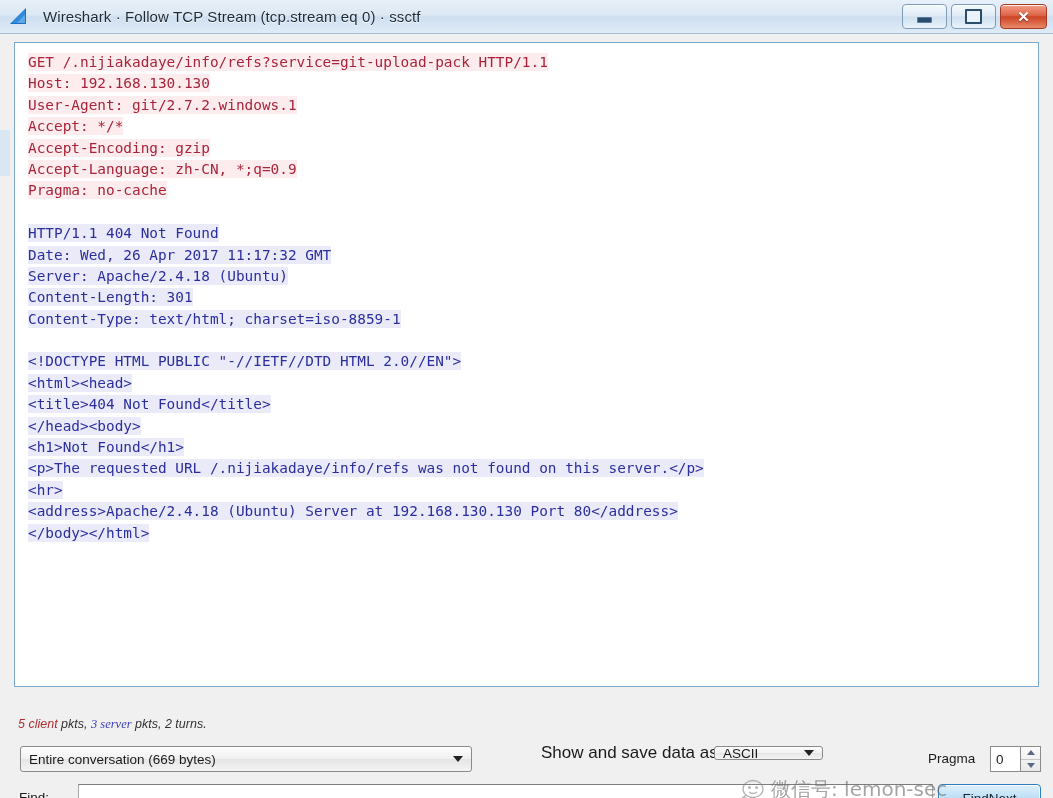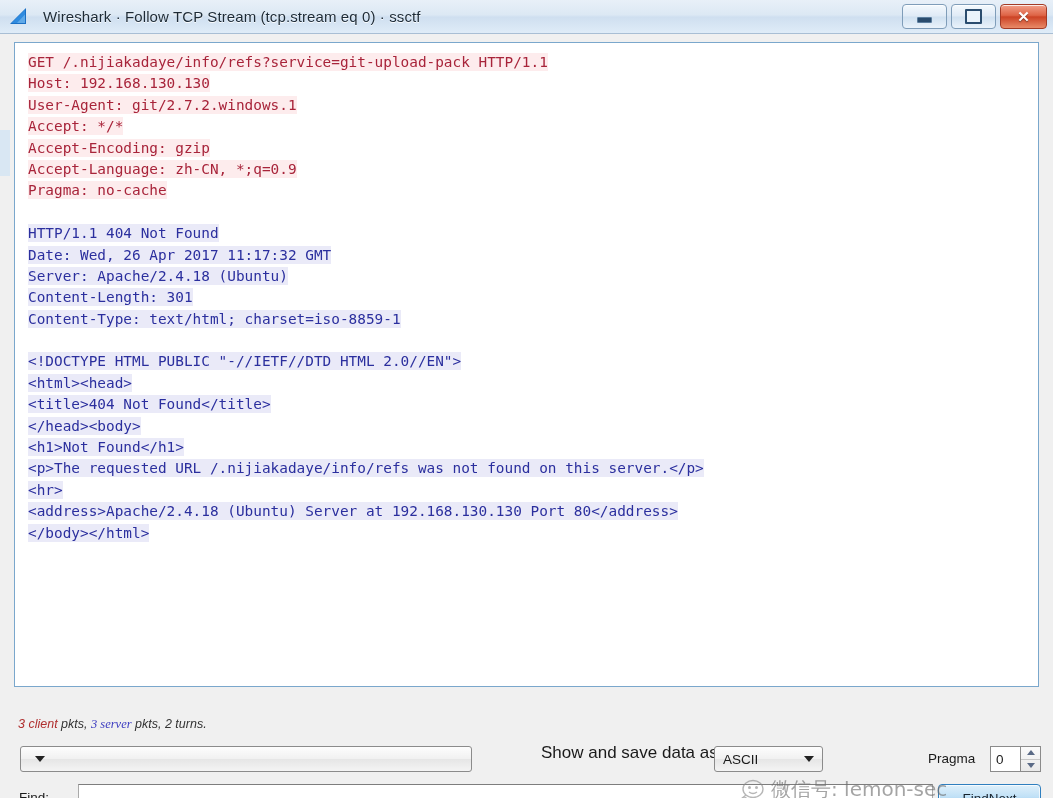--- a/index.html
+++ b/index.html
@@ -194,21 +194,21 @@
     top: 3px;
     font-size: 17px;
     color: #1a1a1a;
     white-space: nowrap;
   }
   #data-as-select {
     position: absolute;
     left: 714px;
     top: 6px;
     width: 109px;
-    height: 26px;
+    height: 14px;
     border: 1px solid #8b8b8b;
     border-radius: 3px;
     background: linear-gradient(to bottom, #fdfdfd 0%, #f1f1f1 48%, #e6e6e6 52%, #f4f4f4 100%);
     box-sizing: border-box;
     display: flex;
     align-items: center;
     padding: 0 8px;
   }
   #data-as-select .sel-label {
     font-size: 13.5px;
@@ -382,26 +382,27 @@
 
   <div id="dialog-body">
 
     <div id="edge-artifact"></div>
 
     <div id="stream-pane">
       <div id="stream-text"><div class="ln client-line"><span>GET /.nijiakadaye/info/refs?service=git-upload-pack HTTP/1.1</span></div><div class="ln client-line"><span>Host: 192.168.130.130</span></div><div class="ln client-line"><span>User-Agent: git/2.7.2.windows.1</span></div><div class="ln client-line"><span>Accept: */*</span></div><div class="ln client-line"><span>Accept-Encoding: gzip</span></div><div class="ln client-line"><span>Accept-Language: zh-CN, *;q=0.9</span></div><div class="ln client-line"><span>Pragma: no-cache</span></div><div class="ln blank-line"><span></span></div><div class="ln server-line"><span>HTTP/1.1 404 Not Found</span></div><div class="ln server-line"><span>Date: Wed, 26 Apr 2017 11:17:32 GMT</span></div><div class="ln server-line"><span>Server: Apache/2.4.18 (Ubuntu)</span></div><div class="ln server-line"><span>Content-Length: 301</span></div><div class="ln server-line"><span>Content-Type: text/html; charset=iso-8859-1</span></div><div class="ln blank-line"><span></span></div><div class="ln server-line"><span>&lt;!DOCTYPE HTML PUBLIC "-//IETF//DTD HTML 2.0//EN"&gt;</span></div><div class="ln server-line"><span>&lt;html&gt;&lt;head&gt;</span></div><div class="ln server-line"><span>&lt;title&gt;404 Not Found&lt;/title&gt;</span></div><div class="ln server-line"><span>&lt;/head&gt;&lt;body&gt;</span></div><div class="ln server-line"><span>&lt;h1&gt;Not Found&lt;/h1&gt;</span></div><div class="ln server-line"><span>&lt;p&gt;The requested URL /.nijiakadaye/info/refs was not found on this server.&lt;/p&gt;</span></div><div class="ln server-line"><span>&lt;hr&gt;</span></div><div class="ln server-line"><span>&lt;address&gt;Apache/2.4.18 (Ubuntu) Server at 192.168.130.130 Port 80&lt;/address&gt;</span></div><div class="ln server-line"><span>&lt;/body&gt;&lt;/html&gt;</span></div></div>
     </div>
 
     <div id="stream-stats">
-      <span>3 client</span><span class="neutral"> pkts, </span><span class="srv">3 server</span><span class="neutral"> pkts, 2 turns.</span>
+      <span>5 client</span><span class="neutral"> pkts, </span><span class="srv">3 server</span><span class="neutral"> pkts, 2 turns.</span>
     </div>
 
     <div id="controls-row">
 
       <div id="conversation-select">
+        <span class="sel-label">Entire conversation (669 bytes)</span>
         <span class="caret"></span>
       </div>
 
       <div id="data-as-label">Show and save data as</div>
 
       <div id="data-as-select">
         <span class="sel-label">ASCII</span>
         <span class="caret"></span>
       </div>
 

